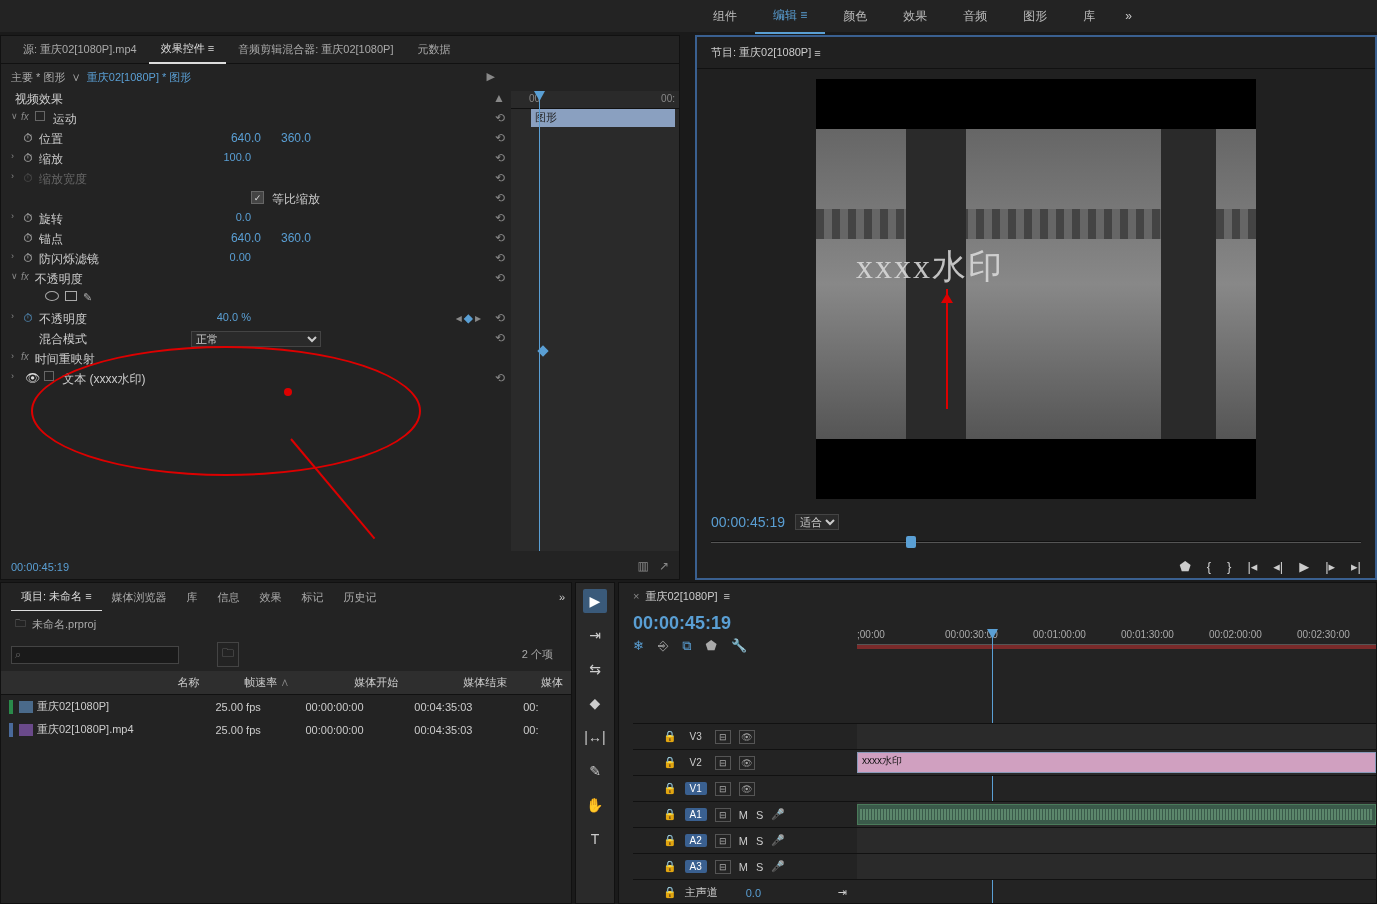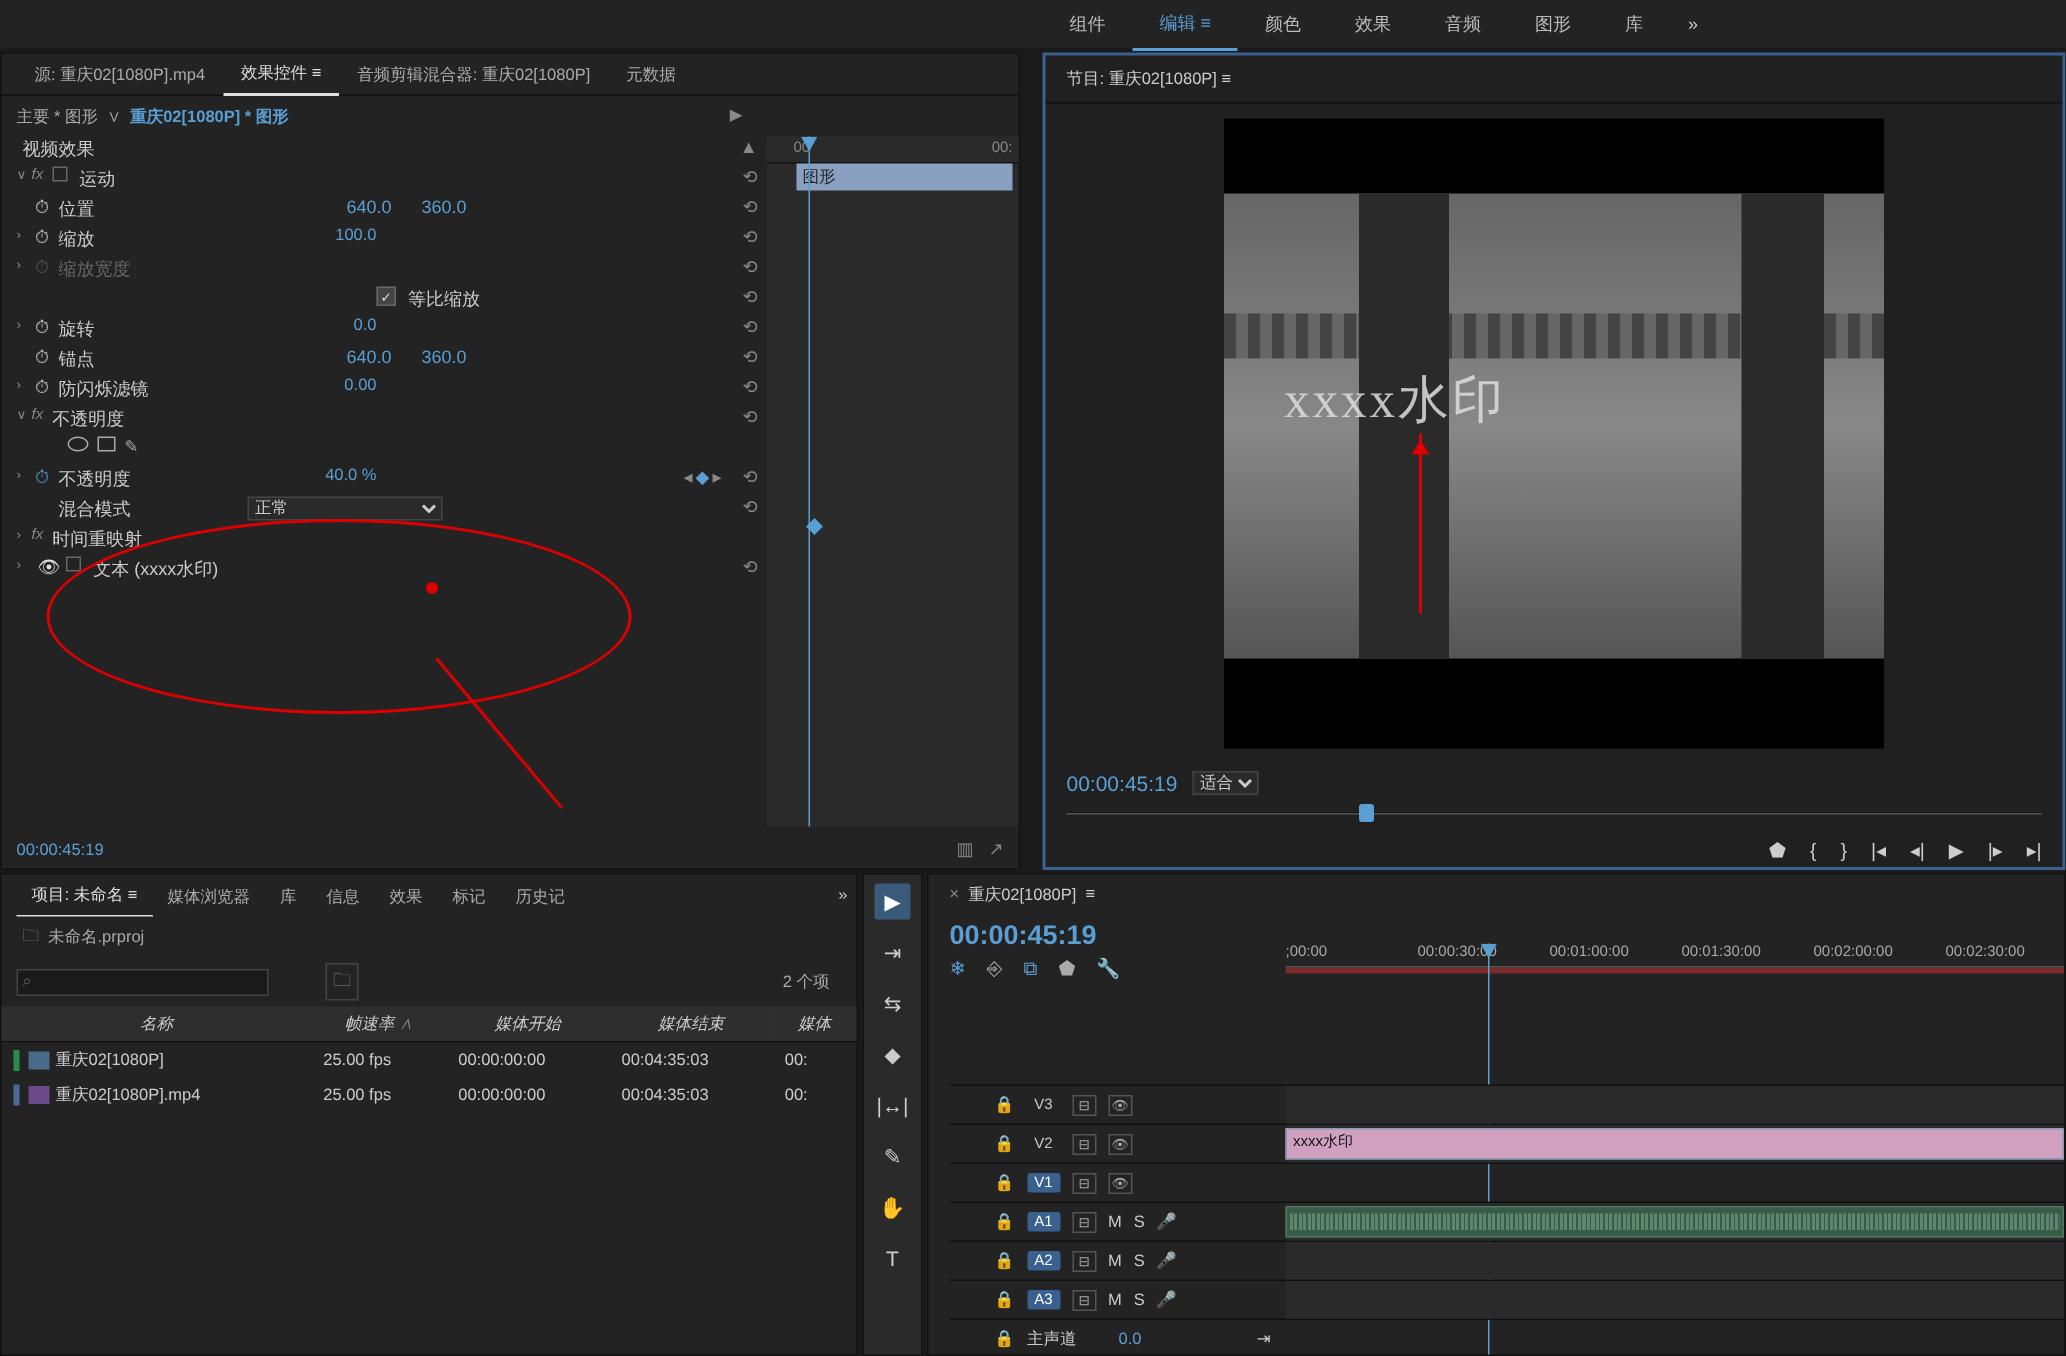--- a/index.html
+++ b/index.html
@@ -9,21 +9,21 @@
 .topbar .tab.active { color:#5a9fd4; border-bottom:2px solid #5a9fd4; }
 .topbar .more { padding:8px 12px; color:#ccc; }
 
 
 .ecpanel { position:absolute; top:35px; left:0; width:680px; height:545px; background:#232323; border:1px solid #111; }
 .ecpanel .tabs { height:28px; display:flex; align-items:center; padding-left:10px; border-bottom:1px solid #111; }
 .ecpanel .tabs .t { padding:6px 12px; color:#aaa; cursor:pointer; font-size:11px; }
 .ecpanel .tabs .t.active { color:#ddd; border-bottom:2px solid #ddd;text-align:center; }
 .ecpanel .breadcrumb { padding:6px 10px; font-size:11px; }
 .ecpanel .breadcrumb .main { color:#aaa; }
-.ecpanel .breadcrumb .link { color:#5a9fd4;font-weight:bold; }
+.ecpanel .breadcrumb .link { color:#5a9fd4; }
 .ecpanel .body { display:flex; height:460px; }
 .ecpanel .proplist { width:510px; overflow:hidden; }
 .ecpanel .tl { flex:1; position:relative; background:#2a2a2a; }
 .ecpanel .tl .ruler { height:18px; background:#2a2a2a; border-bottom:1px solid #111; position:relative; font-size:10px; color:#888; }
 .ecpanel .tl .ruler span { position:absolute; top:2px; }
 .ecpanel .tl .clip { position:absolute; top:18px; left:20px; right:4px; height:18px; background:#8aa0c0; color:#222; font-size:11px; padding:1px 4px; }
 .ecpanel .tl .playhead { position:absolute; top:0; bottom:0; left:28px; width:1px; background:#5a9fd4; }
 .ecpanel .tl .playhead::before { content:''; position:absolute; top:0; left:-5px; width:11px; height:10px; background:#5a9fd4; clip-path:polygon(0 0,100% 0,50% 100%); }
 .ecpanel .tl .marker { position:absolute; left:28px; width:8px; height:8px; background:#5a9fd4; transform:rotate(45deg); }
 .row { display:flex; align-items:flex-start; height:20px; padding-left:10px; position:relative; }
@@ -34,21 +34,21 @@
 .row .val { color:#5a9fd4; margin-left:auto; margin-right:260px; font-size:11px; }
 .row .val2 { color:#5a9fd4; margin-left:20px; }
 .row .reset { position:absolute; right:6px; color:#888; cursor:pointer; font-size:12px; }
 .row .kf { position:absolute; right:30px; color:#888; display:flex; gap:2px; align-items:center; }
 .row .fx { color:#888; font-size:10px; font-style:italic; margin-right:2px; }
 .row.section { color:#ddd; }
 .row .cb { width:13px; height:13px; background:#444; border:1px solid #666; display:inline-flex; align-items:center; justify-content:center; font-size:9px; color:#ddd; margin-left:240px; margin-right:4px; }
 .row .mask-o { width:14px; height:10px; border:1px solid #aaa; border-radius:50%; margin-left:34px; }
 .row .mask-r { width:12px; height:10px; border:1px solid #aaa; margin-left:6px; }
 .row .mask-p { width:12px; color:#aaa; margin-left:6px; font-size:11px; }
-.row select { background:#2a2a2a; color:#ccc; border:1px solid #444; font-size:11px; width:130px; margin-left:78px; }
+.row select { background:#2a2a2a; color:#ccc; border:1px solid #444; font-size:11px; width:130px; margin-left:104px; }
 .ecpanel .tc { position:absolute; bottom:6px; left:10px; color:#5a9fd4; font-size:11px; }
 .ecpanel .icons-br { position:absolute; bottom:6px; right:10px; display:flex; gap:10px; color:#888; }
 
 
 .anno-ellipse { position:absolute; border:2px solid #d00; border-radius:50%; pointer-events:none; }
 .anno-line { position:absolute; background:#d00; height:2px; transform-origin:left center; pointer-events:none; }
 .anno-dot { position:absolute; width:8px; height:8px; background:#d00; border-radius:50%; pointer-events:none; }
 
 
 .program { position:absolute; top:35px; left:695px; right:0; height:545px; background:#202020; border:2px solid #3a6090; }
@@ -74,21 +74,21 @@
 .project { position:absolute; top:582px; left:0; width:572px; bottom:0; background:#232323; border:1px solid #111; }
 .project .tabs { height:28px; display:flex; align-items:center; padding-left:10px; font-size:11px; }
 .project .tabs .t { padding:6px 10px; color:#aaa; cursor:pointer; }
 .project .tabs .t.active { color:#ddd; border-bottom:1px solid #ddd; }
 .project .tabs .more { margin-left:auto; padding:6px; }
 .project .path { padding:4px 14px; color:#aaa; font-size:11px; display:flex; align-items:center; gap:6px; }
 .project .search { display:flex; align-items:center; padding:4px 10px; gap:6px; }
 .project .search input { flex:1; max-width:200px; background:#1a1a1a; border:1px solid #444; color:#ccc; padding:2px 18px 2px 6px; font-size:11px; }
 .project .search .count { margin-left:auto; color:#aaa; font-size:11px; padding-right:8px; }
 .project table { width:100%; border-collapse:collapse; font-size:11px; }
-.project th { text-align:center; padding:4px 8px; background:#2e2e2e; color:#ccc; border-bottom:1px solid #111; font-weight:normal;font-style:italic; }
+.project th { text-align:right; padding:4px 8px; background:#2e2e2e; color:#ccc; border-bottom:1px solid #111; font-weight:normal; }
 .project td { padding:4px 8px; color:#ccc; }
 .project .swatch { display:inline-block; width:4px; height:14px; vertical-align:middle; margin-right:6px; }
 .project .fico { display:inline-block; width:14px; height:12px; vertical-align:middle; margin-right:4px; }
 
 
 .tools { position:absolute; top:582px; left:575px; width:40px; bottom:0; background:#2a2a2a; border:1px solid #111; display:flex; flex-direction:column; align-items:center; padding-top:6px; gap:10px; }
 .tools .tool { width:24px; height:24px; display:flex; align-items:center; justify-content:center; color:#ccc; cursor:pointer; font-size:14px; }
 .tools .tool.active { background:#3a5a7a; border-radius:2px; color:#fff; }
 
 

